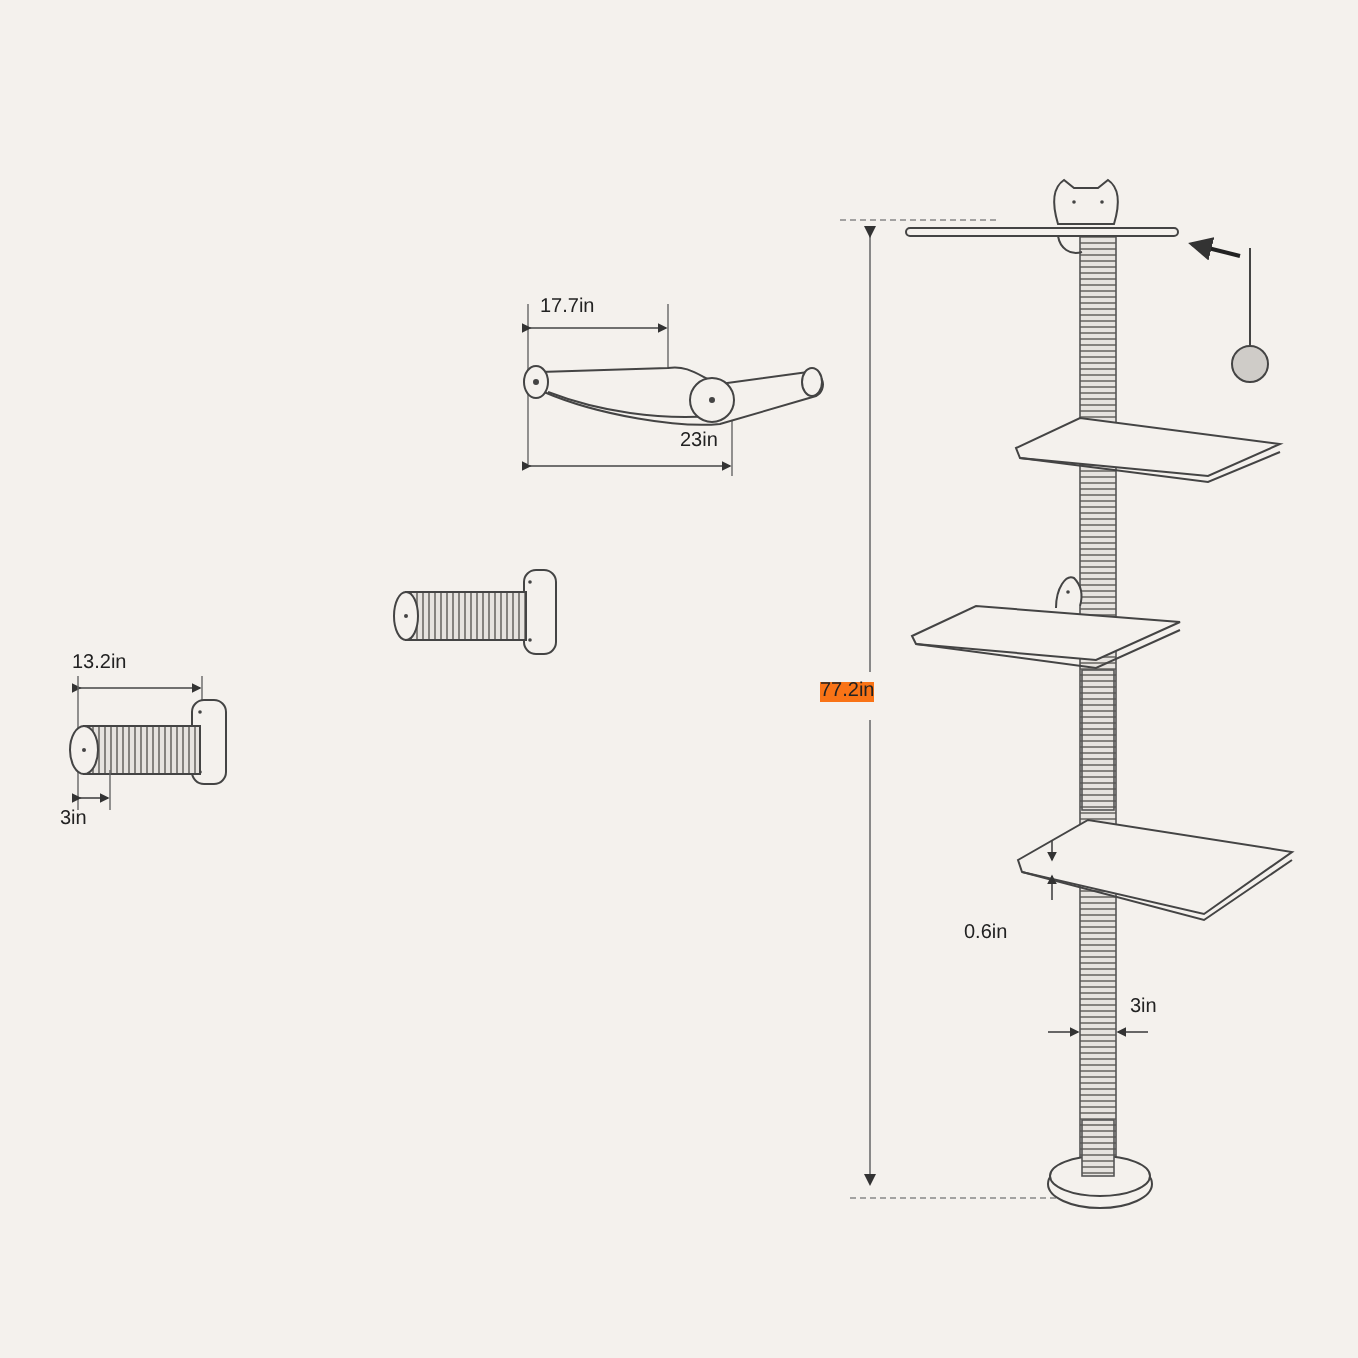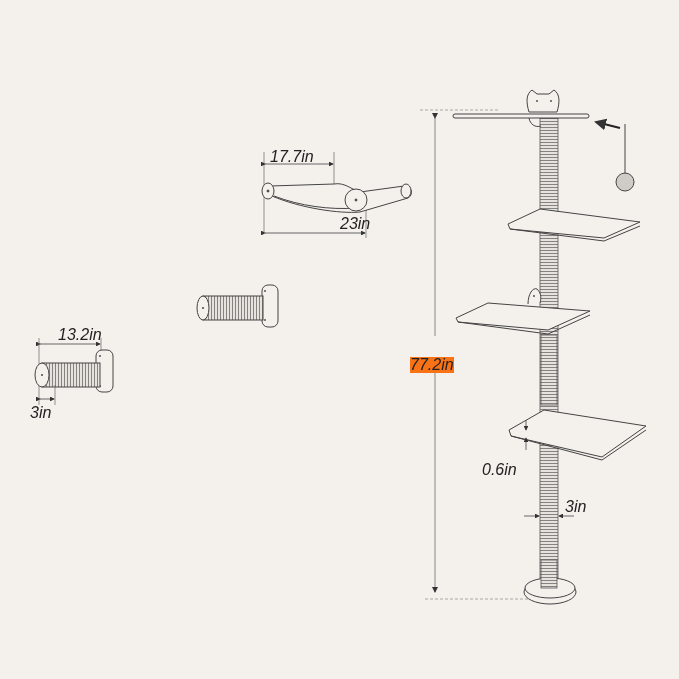--- a/index.html
+++ b/index.html
@@ -6,26 +6,25 @@
   body {
     width: 679px; height: 679px; overflow: hidden;
     background: #f4f1ed;
     font-family: "Liberation Sans", sans-serif;
     position: relative;
   }
   #stage { position: absolute; left: 0; top: 0; width: 679px; height: 679px; }
   .dim-label {
     position: absolute;
     font-family: "Liberation Sans", sans-serif;
-    font-size: 16px;
+    font-size: 10px;
     color: #222;
     background: transparent;
     white-space: nowrap;
     line-height: 1;
-    font-style: italic;
   }
 </style>
 </head>
 <body>
 
 <div id="stage">
 <svg width="679" height="679" viewBox="0 0 679 679" xmlns="http://www.w3.org/2000/svg">
   <defs>
     <pattern id="coil" width="6" height="3" patternUnits="userSpaceOnUse">
       <rect width="6" height="3" fill="#e6e3df"></rect>
@@ -118,18 +117,18 @@
     <line x1="574" y1="516" x2="559" y2="516" stroke="#444" stroke-width="0.8" marker-end="url(#arr)"></line>
 
     <ellipse cx="550" cy="592" rx="26" ry="12" fill="#f4f1ed" stroke="#444" stroke-width="1"></ellipse>
     <ellipse cx="550" cy="588" rx="25" ry="10" fill="#f4f1ed" stroke="#444" stroke-width="1"></ellipse>
     <rect x="541" y="560" width="16" height="28" fill="url(#coil)" stroke="#555" stroke-width="0.8"></rect>
   </g>
 </svg>
 
 <span class="dim-label" style="left:270px;top:149px;">17.7in</span>
 <span class="dim-label" style="left:299px;top:216px;margin-left:41px;">23in</span>
-<span class="dim-label" style="left:58px;top:327px;text-align:center;">13.2in</span>
+<span class="dim-label" style="left:36px;top:327px;text-align:center;">13.2in</span>
 <span class="dim-label" style="left:30px;top:405px;">3in</span>
-<span class="dim-label" style="left:410px;top:357px;background:#f97316;">77.2in</span>
+<span class="dim-label" style="left:410px;top:341px;background:#f97316;">77.2in</span>
 <span class="dim-label" style="left:482px;top:462px;">0.6in</span>
 <span class="dim-label" style="left:565px;top:499px;">3in</span>
 </div>
 
 </body></html>

